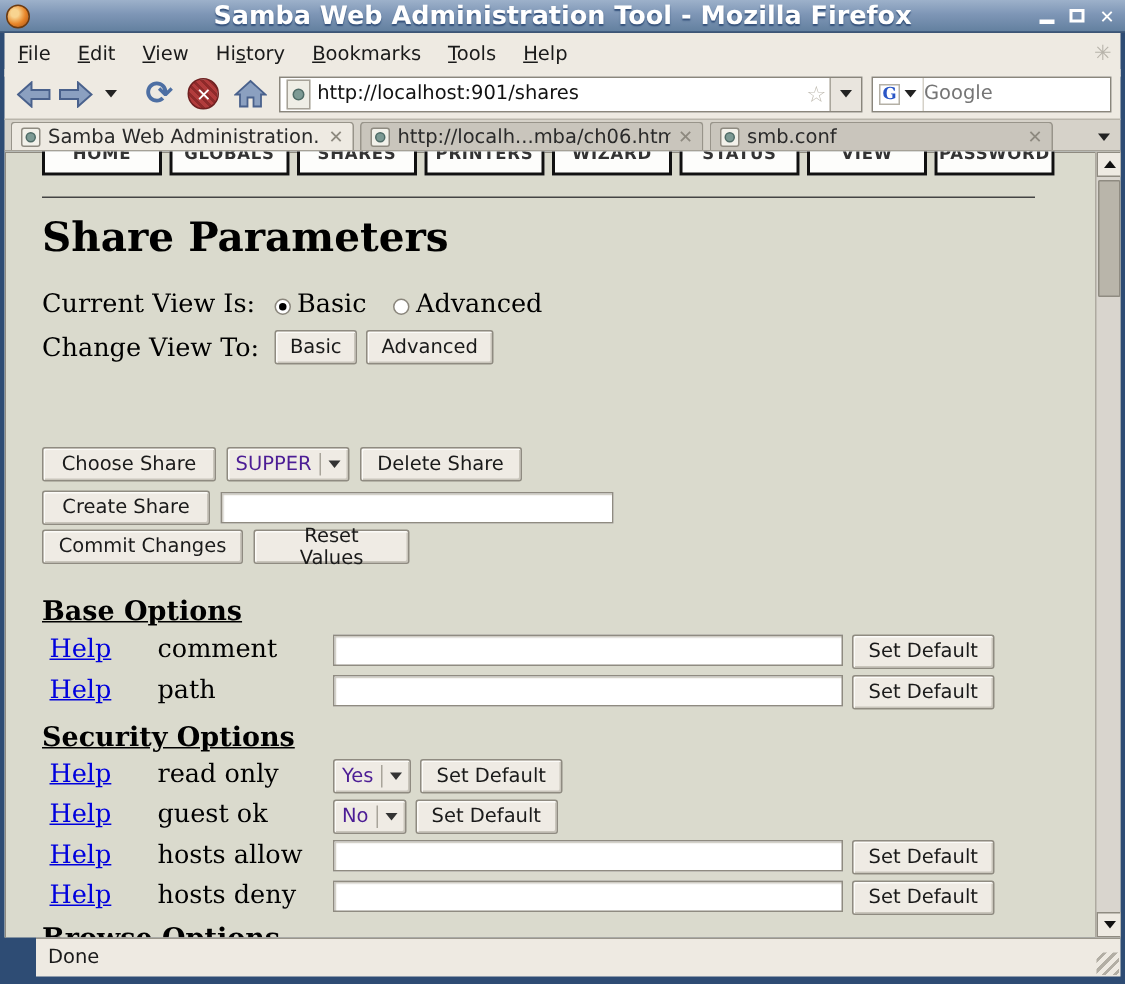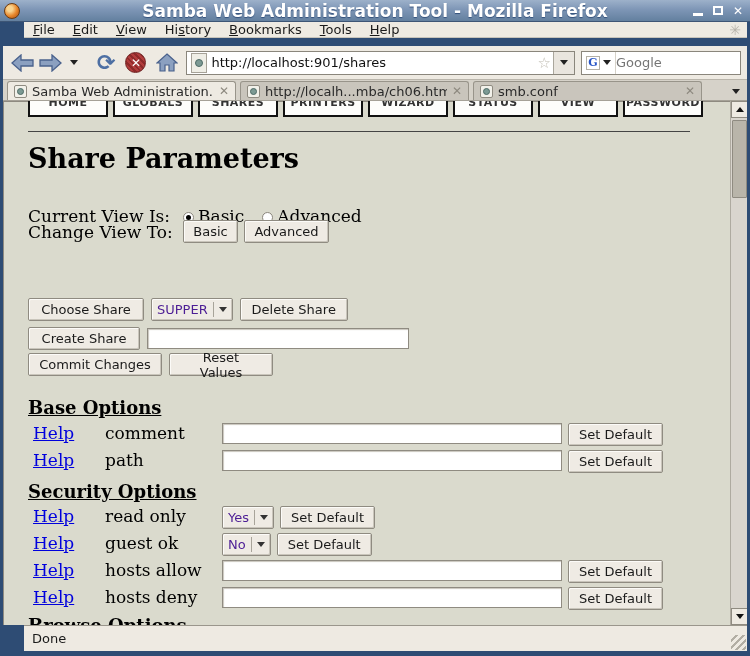--- a/index.html
+++ b/index.html
@@ -27,23 +27,23 @@
   }
   .win-controls { position:absolute; right:3px; top:2px; display:flex; gap:2px; }
   .win-btn {
     width:18px; height:17px; display:flex; align-items:center; justify-content:center;
     color:#fff; font-size:12px; font-weight:bold; cursor:default;
   }
   .glyph-min { width:10px; height:3px; background:#fff; margin-top:8px; }
   .glyph-max { width:10px; height:9px; border:2px solid #fff; }
   
   .menubar {
-    position:absolute; top:22px; left:3px; right:3px; height:16px;
+    position:absolute; top:22px; left:3px; right:3px; height:29px;
     background:#eeeae2; border-bottom:1px solid #c8c4ba;
-    display:flex; align-items:center; font-size:13px; color:#1a1a1a;margin-left:21px;
+    display:flex; align-items:center; font-size:13px; color:#1a1a1a;
   }
   .menu-item { padding:3px 9px; }
   .menu-item u { text-decoration:underline; }
   .throbber { position:absolute; right:6px; color:#b7b3aa; font-size:14px; }
   
   .navbar {
     position:absolute; top:46px; left:3px; right:3px; height:34px;
     background:#eeeae2; border-bottom:1px solid #b9b5ab;
     display:flex; align-items:center;
   }
@@ -312,21 +312,21 @@
         <div class="swat-btn">WIZARD</div>
         <div class="swat-btn">STATUS</div>
         <div class="swat-btn">VIEW</div>
         <div class="swat-btn">PASSWORD</div>
       </div>
 
       <div class="page-hr"></div>
 
       <div class="h1">Share Parameters</div>
 
-      <div class="viewrow" style="top:105px">
+      <div class="viewrow" style="top:92px">
         <span class="lbl">Current View Is:</span>
         <span class="radio checked"></span>
         <span style="margin-right:18px">Basic</span>
         <span class="radio"></span>
         <span>Advanced</span>
       </div>
 
       <div class="viewrow" style="top:119px">
         <span class="lbl">Change View To:</span>
         <button class="gtkbtn" style="width:55px; margin-right:6px">Basic</button>

